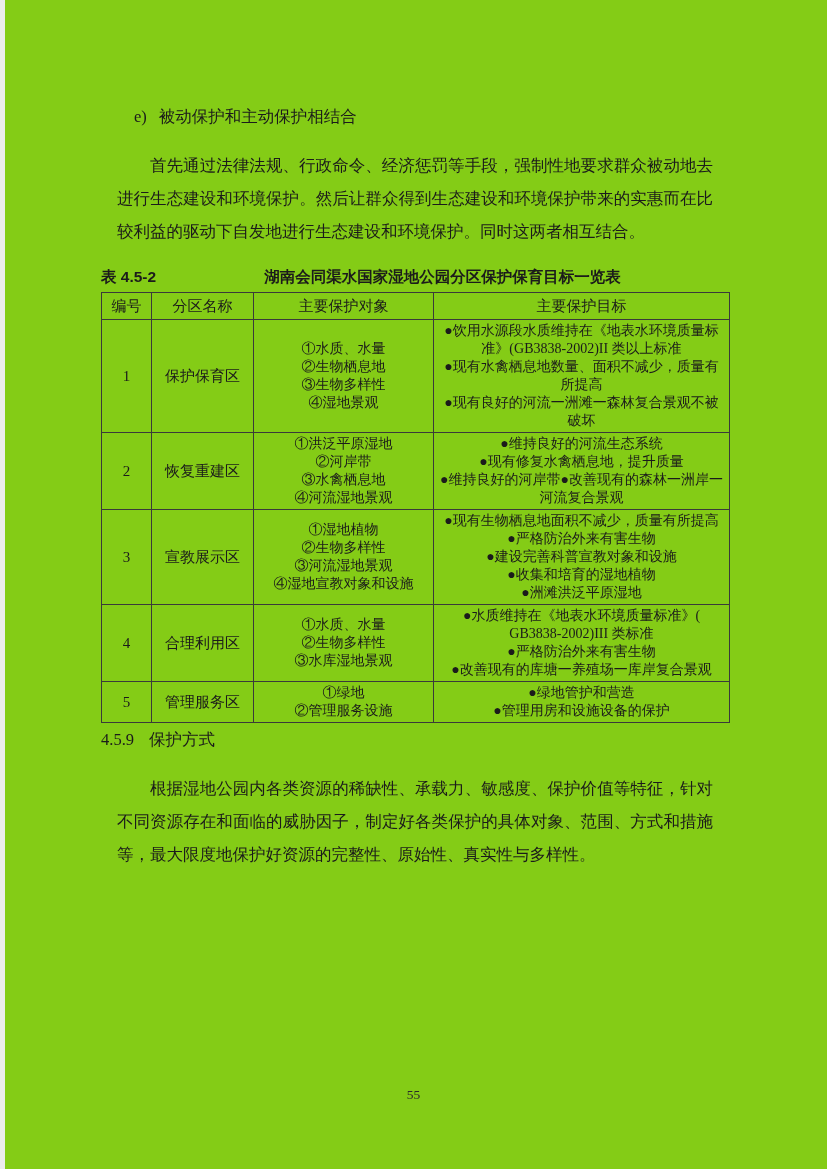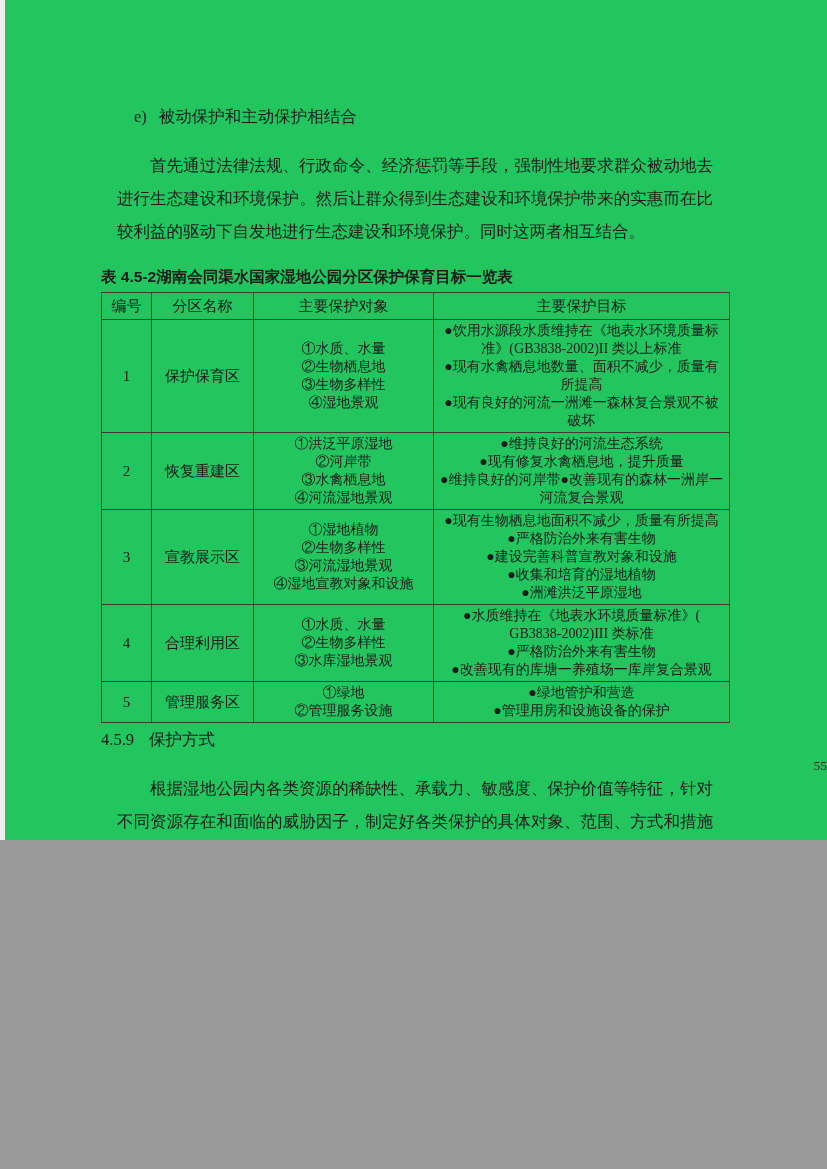--- a/index.html
+++ b/index.html
@@ -1,21 +1,21 @@
 <!DOCTYPE html>
 <html><head>
 <meta charset="utf-8">
 <style>
   html, body { margin: 0; padding: 0; background: #9a9a9a; }
   .page {
     position: relative;
     width: 827px;
-    height: 840px;
+    height: 1169px;
     margin: 0 auto;
-    background: #22c55e;
+    background: #84cc16;
     font-family: "Liberation Serif", "DejaVu Serif", serif;
     color: #1b1b1b;
     overflow: hidden;
   }
   .scan-edge {
     position: absolute;
     left: 0; top: 0;
     width: 5px; height: 100%;
     background: #ececec;
   }
@@ -43,21 +43,21 @@
   .table-caption {
     display: flex;
     align-items: baseline;
     font-family: "Liberation Sans", "DejaVu Sans", sans-serif;
     font-weight: bold;
     font-size: 15.5px;
     line-height: 26px;
     margin-top: 1px;
   }
   .table-caption .cap-label { flex: 0 0 auto; }
-  .table-caption .cap-title { flex: 1 1 auto; }
+  .table-caption .cap-title { flex: 1 1 auto; text-align: center; }
   table.zone-table {
     border-collapse: collapse;
     table-layout: fixed;
     width: 628px;
     margin-top: 2px;
   }
   .zone-table col.c-id   { width: 50px; }
   .zone-table col.c-zone { width: 102px; }
   .zone-table col.c-obj  { width: 180px; }
   .zone-table col.c-tgt  { width: 296px; }
@@ -88,21 +88,21 @@
     line-height: 18px;
     padding-left: 7px;
     padding-right: 3px;
   }
   .sec-459 { }
   .page-number {
     position: absolute;
     bottom: 66px;
     left: 0;
     width: 100%;
-    text-align: right;
+    text-align: center;
     font-size: 13.5px;
     color: #2a2a2a;
   }
 </style>
 </head>
 <body>
 
 <div class="page">
   <div class="scan-edge"></div>
 

